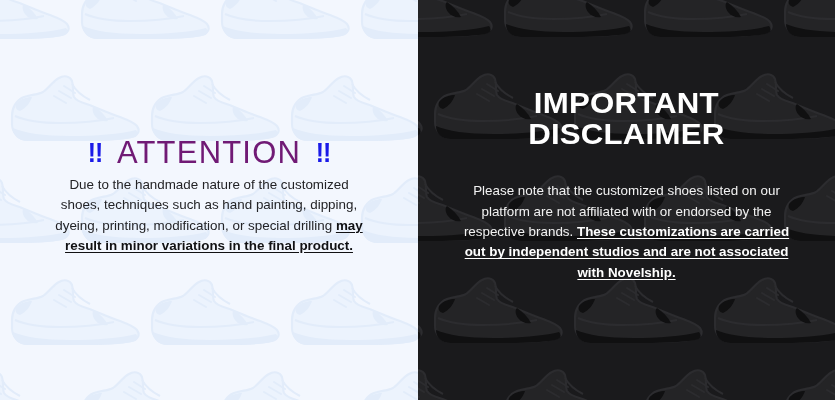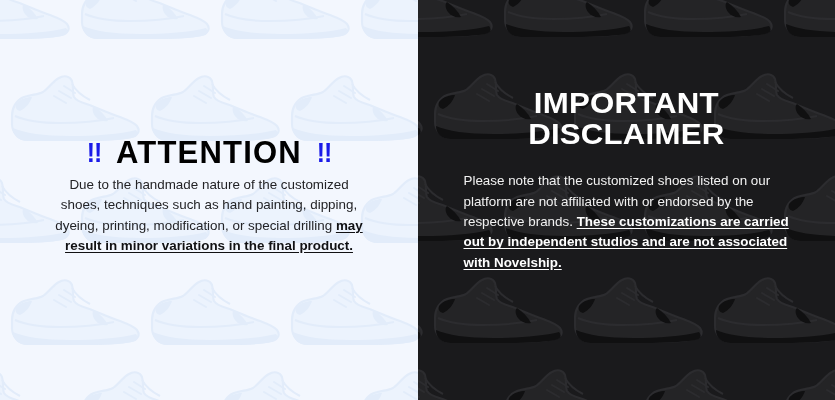--- a/index.html
+++ b/index.html
@@ -51,23 +51,23 @@
   }
   #attention-heading .bang {
     color:#1a1ae8;
     font-size:27px;
     font-weight:700;
     letter-spacing:-1px;
     font-family:"Liberation Sans", sans-serif;
     transform:scaleX(0.92);
   }
   #attention-title {
-    color:#000000;
+    color:#701a75;
     font-size:31px;
-    font-weight:700;
+    font-weight:400;
     letter-spacing:1.2px;
     font-family:"Liberation Sans", sans-serif;
   }
   #attention-body {
     margin-top:4px;
     width:320px;
     text-align:center;
     color:#232326;
     font-size:13.4px;
     line-height:1.52;
@@ -86,22 +86,23 @@
     color:#ffffff;
     font-size:30px;
     font-weight:700;
     letter-spacing:0.2px;
     line-height:1.02;
     text-align:center;
     transform:scaleX(1.04);
     font-family:"Liberation Sans", sans-serif;
   }
   #disclaimer-body {
-    margin-top:22px;
+    margin-top:32px;
     width:326px;
+    text-align:center;
     color:#f2f2f2;
     font-size:13.4px;
     line-height:1.52;
     font-family:"Liberation Sans", sans-serif;
   }
   #disclaimer-body .emph {
     font-weight:700;
     color:#ffffff;
     text-decoration:underline;
     text-underline-offset:2px;

